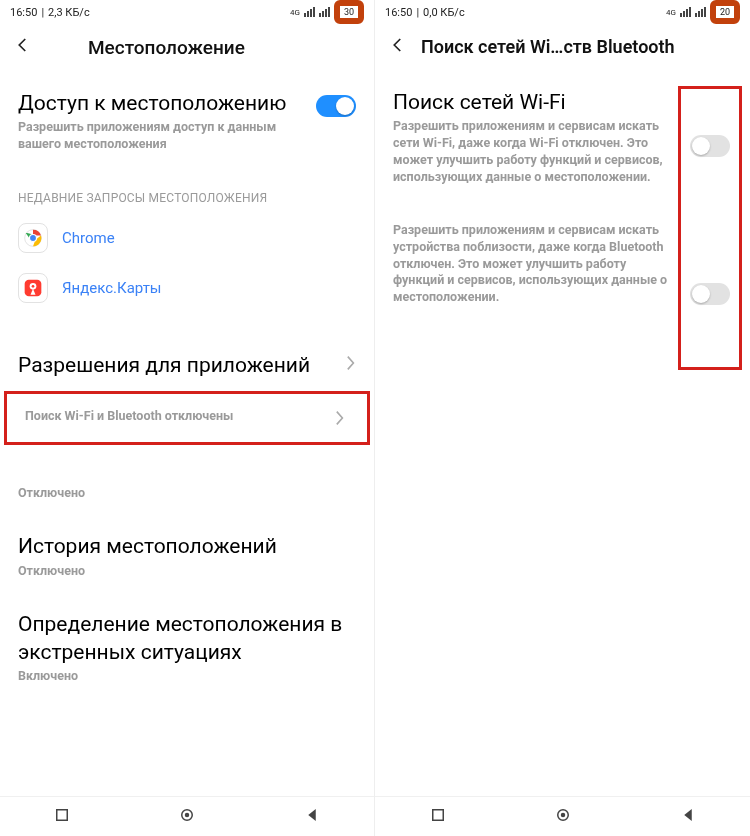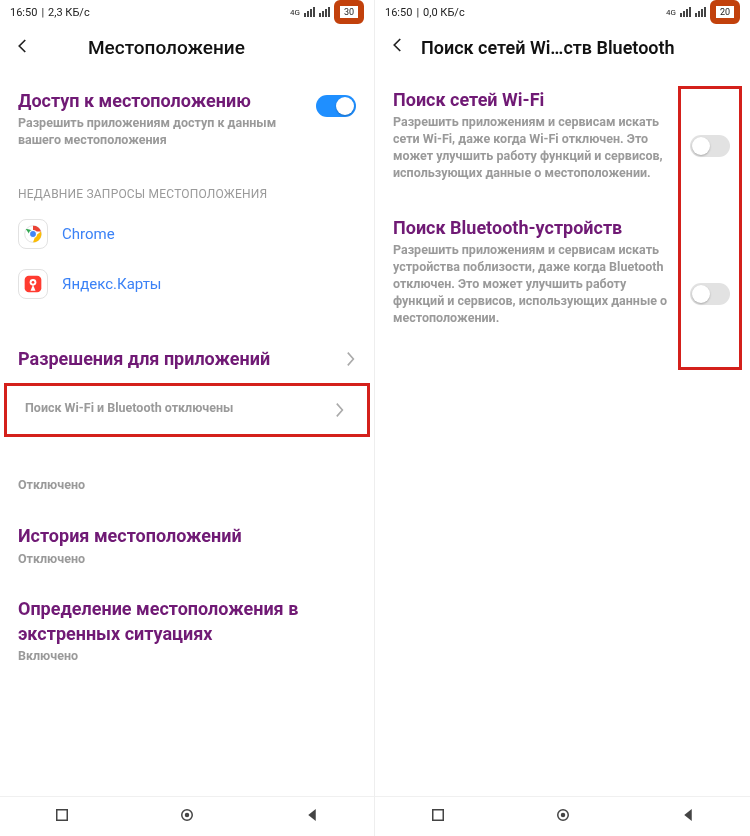--- a/index.html
+++ b/index.html
@@ -32,41 +32,41 @@
   .status-left, .status-right { display: flex; align-items: center; gap: 4px; }
   .status-right .sig { display:inline-flex; gap:1px; align-items:flex-end; }
   .sig span { width:2px; background:#444; }
   .sig .b1{height:4px}.sig .b2{height:6px}.sig .b3{height:8px}.sig .b4{height:10px}
   .battery {
     border: 6px solid #c2410c; border-radius: 6px; padding: 0 4px;
     font-size: 9px; line-height: 12px;
   }
   .header {
     display: flex;
-    align-items: center;
+    align-items: flex-start;
     padding: 12px 14px 18px 14px;
     gap: 14px;
   }
   .back-icon svg { width: 18px; height: 18px; stroke: #222; stroke-width: 2.2; fill: none; }
   .page-title {
     font-size: 19px;
     font-weight: 500;
     color: #111;
   }
   .left .header { justify-content: flex-start; }
   .left .page-title { margin-left: 42px; }
   .content { flex: 1; overflow: hidden; padding: 0 0 0 0; }
   .row {
     display: flex;
     align-items: flex-start;
     padding: 12px 18px;
     gap: 12px;
   }
   .row .text-col { flex: 1; min-width: 0; }
-  .title { font-size: 18px; color: #701a75; line-height: 1.35; font-weight: bold; }
+  .title { font-size: 21px; color: #000000; line-height: 1.35; }
   .subtitle { font-size: 12.5px; color: #9a9a9a; line-height: 1.35; margin-top: 2px; font-weight: bold; }
   .section-label {
     padding: 26px 18px 8px 18px;
     font-size: 12px;
     color: #9a9a9a;
     letter-spacing: 0.2px;
   }
   .toggle {
     width: 40px; height: 22px; border-radius: 11px;
     background: #ccc; position: relative; flex-shrink: 0;
@@ -289,21 +289,20 @@
   <div class="content">
     <div class="row">
       <div class="text-col">
         <div class="title">Поиск сетей Wi-Fi</div>
         <div class="subtitle">Разрешить приложениям и сервисам искать сети Wi-Fi, даже когда Wi-Fi отключен. Это может улучшить работу функций и сервисов, использующих данные о местоположении.</div>
       </div>
     </div>
 
     <div class="row" style="padding-top:22px">
       <div class="text-col">
-        <div class="title">Поиск Bluetooth-устройств</div>
         <div class="subtitle">Разрешить приложениям и сервисам искать устройства поблизости, даже когда Bluetooth отключен. Это может улучшить работу функций и сервисов, использующих данные о местоположении.</div>
       </div>
     </div>
   </div>
 
   <div class="toggle-column">
     <div class="toggle off">
         <div class="knob"></div>
       </div>
     <div class="toggle off">

